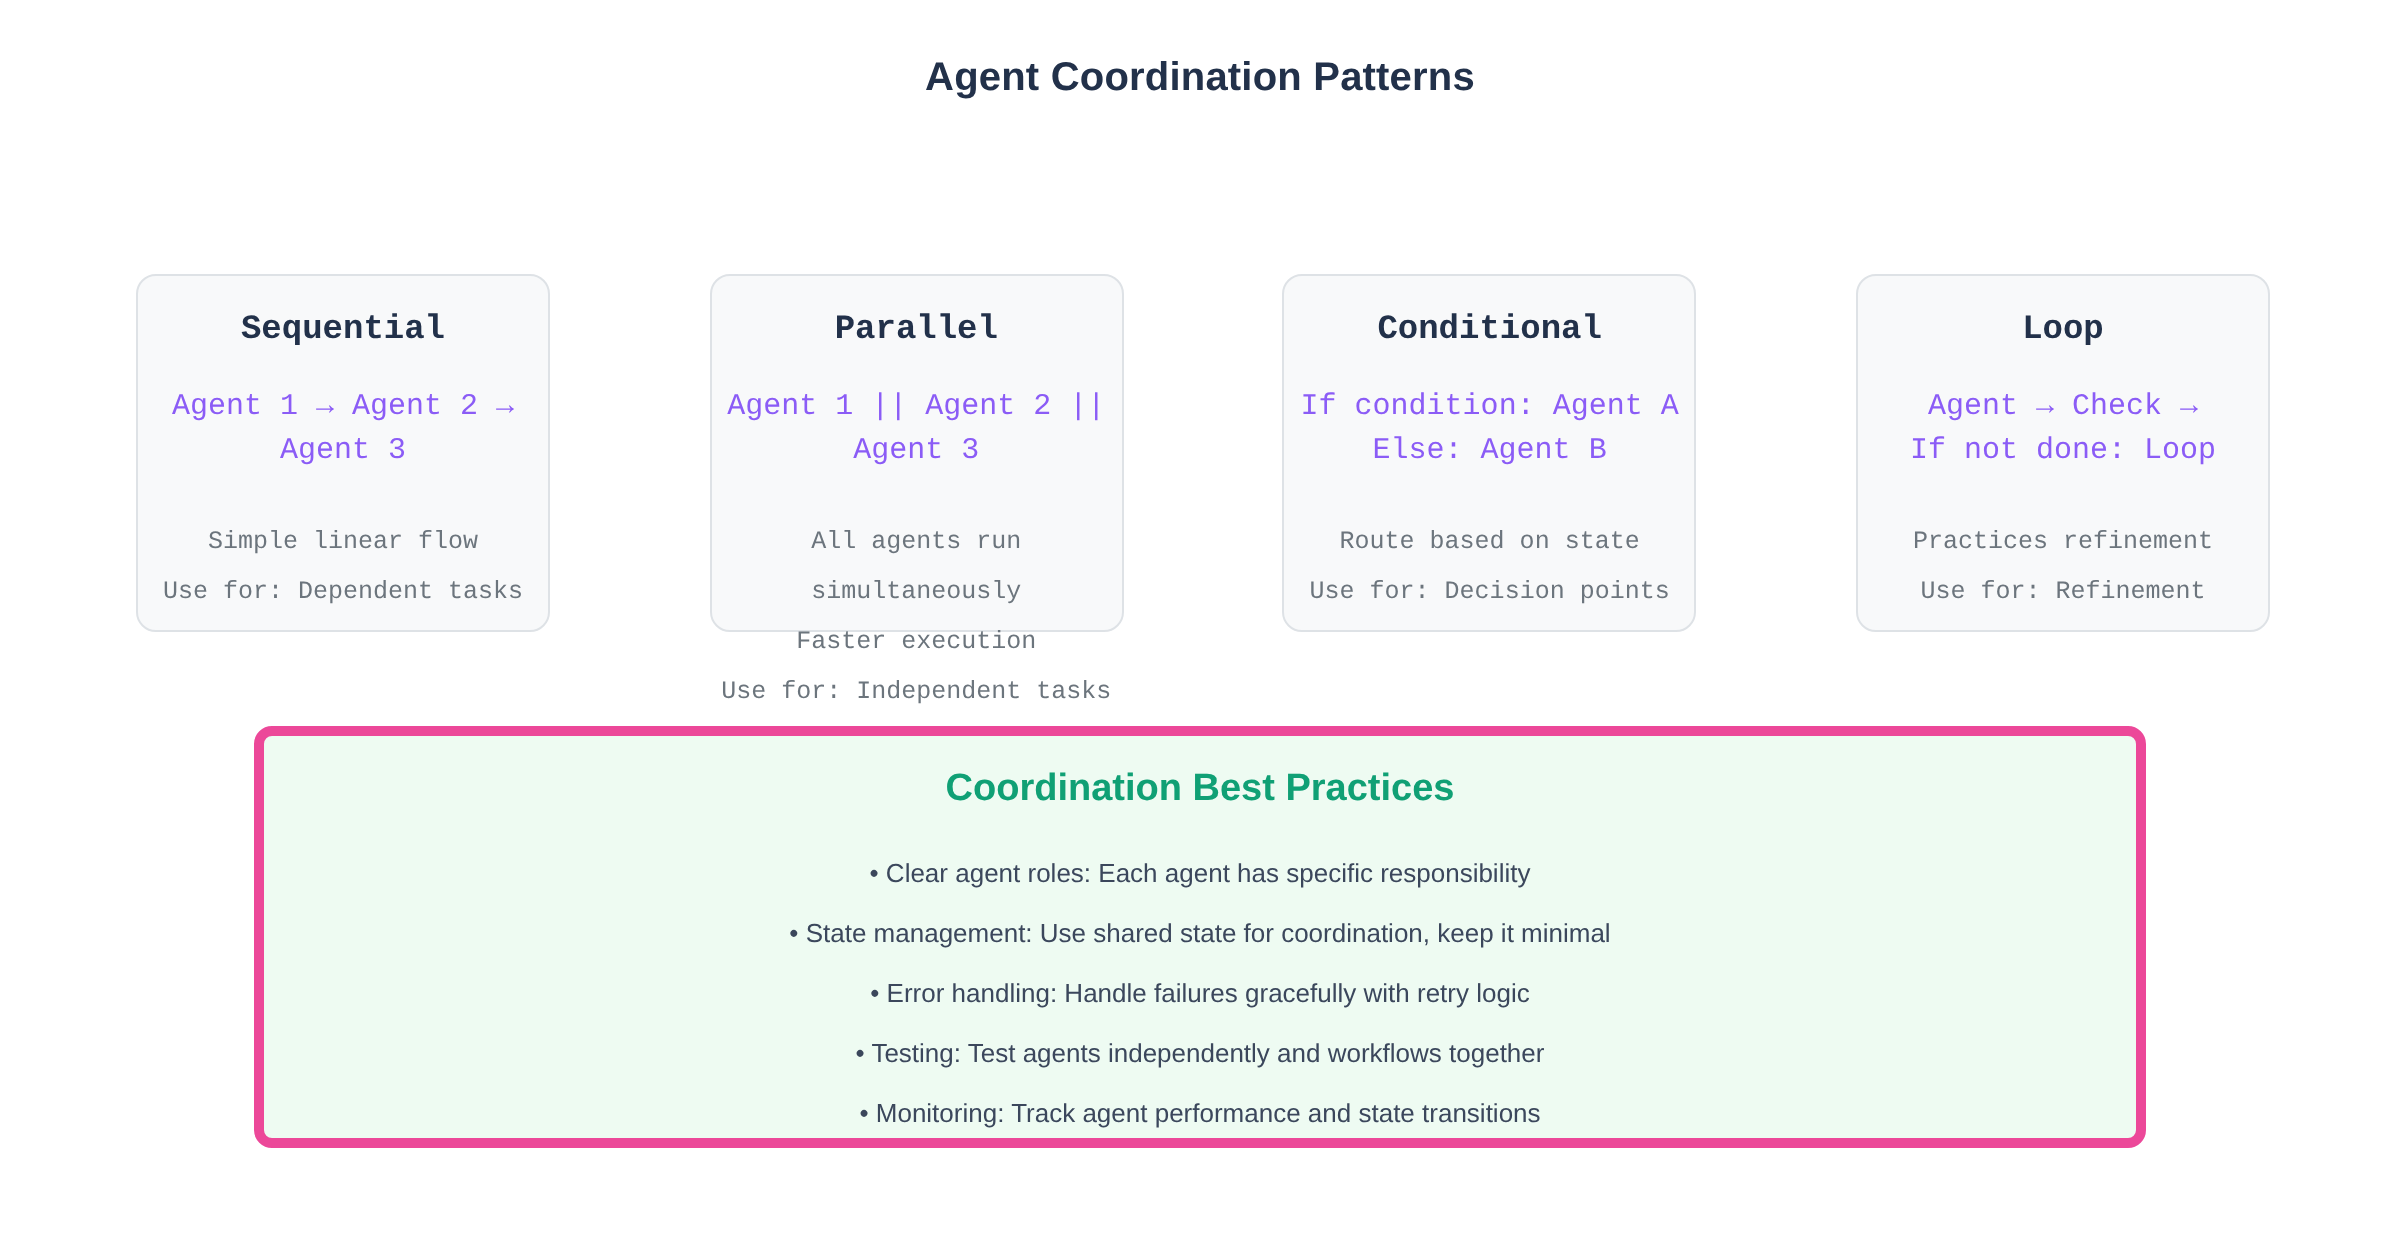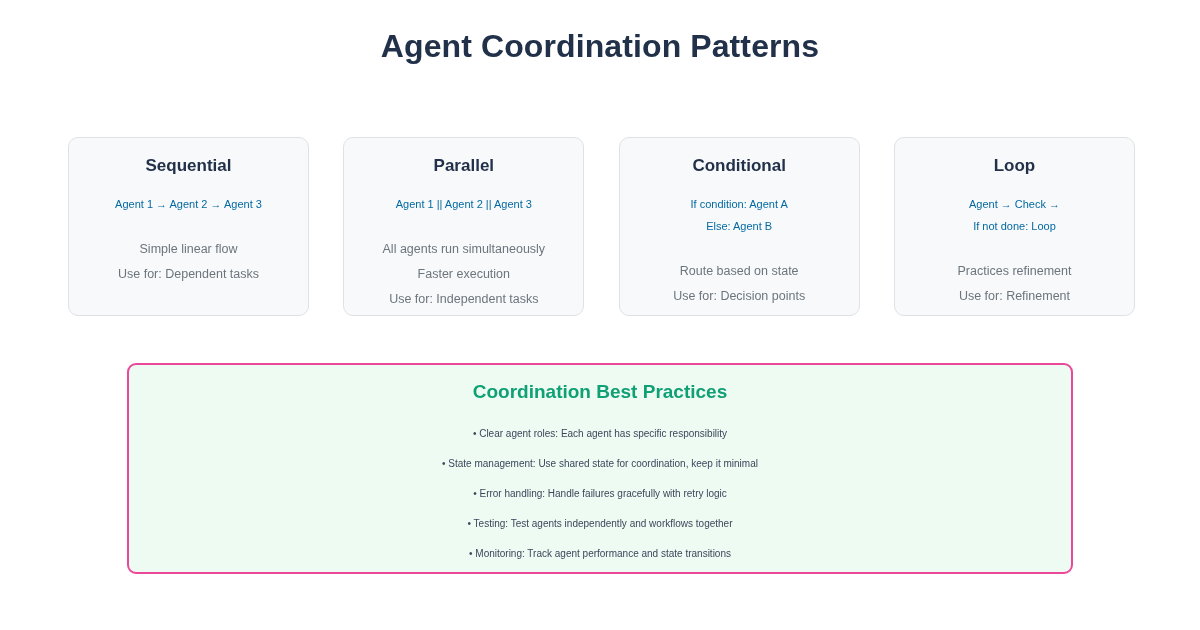--- a/index.html
+++ b/index.html
@@ -17,85 +17,86 @@
     position: relative;
     width: 1200px;
     height: 630px;
   }
   .page-title {
     position: absolute;
     top: 28px;
     left: 0;
     width: 1200px;
     text-align: center;
-    font-size: 32px;
+    font-size: 20px;
     font-weight: bold;
     color: #22314a;
     letter-spacing: 0.1px;
   }
   .cards-row {
     position: absolute;
     top: 137px;
     left: 68px;
     width: 1067px;
     display: flex;
     justify-content: space-between;
   }
   .pattern-card {
-    width: 241px;
+    width: 207px;
     height: 179px;
     box-sizing: border-box;
     background: #f8f9fa;
     border: 1px solid #dee2e6;
     border-radius: 10px;
     padding-top: 18px;
     text-align: center;
+    font-family: Liberation Mono, monospace;
   }
   .card-title {
     font-size: 17px;
     font-weight: bold;
     color: #22314a;
     margin-bottom: 17px;
     line-height: 20px;
   }
   .card-flow-line {
-    font-size: 11px;
-    color: #0369a1;
+    font-size: 15px;
+    color: #8b5cf6;
     line-height: 22px;
   }
   .card-details {
     margin-top: 22px;
   }
   .card-detail-line {
     font-size: 12.5px;
     color: #6c757d;
     line-height: 25px;
   }
   .best-practices {
     position: absolute;
     left: 127px;
     top: 363px;
     width: 946px;
     height: 211px;
     box-sizing: border-box;
     background: #eefbf2;
-    border: 2px solid #ec4899;
+    border: 5px solid #ec4899;
     border-radius: 9px;
     padding-top: 14px;
     text-align: center;
   }
   .bp-title {
     font-size: 19px;
     font-weight: bold;
     color: #10a075;
     line-height: 26px;
     margin-bottom: 14px;
   }
   .bp-item {
-    font-size: 10px;
+    font-size: 13px;
     color: #3b475c;
     line-height: 30px;
   }
 </style>
 </head>
 <body>
 
 <div class="page">
 
   <div class="page-title">Agent Coordination Patterns</div>

